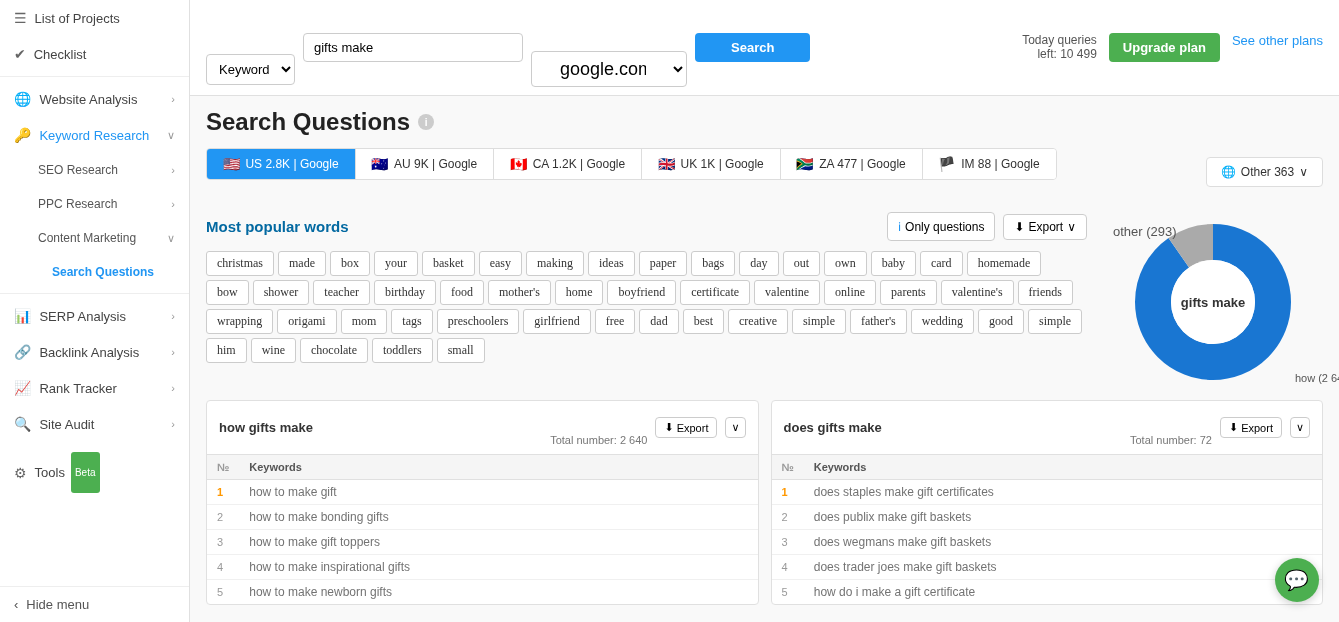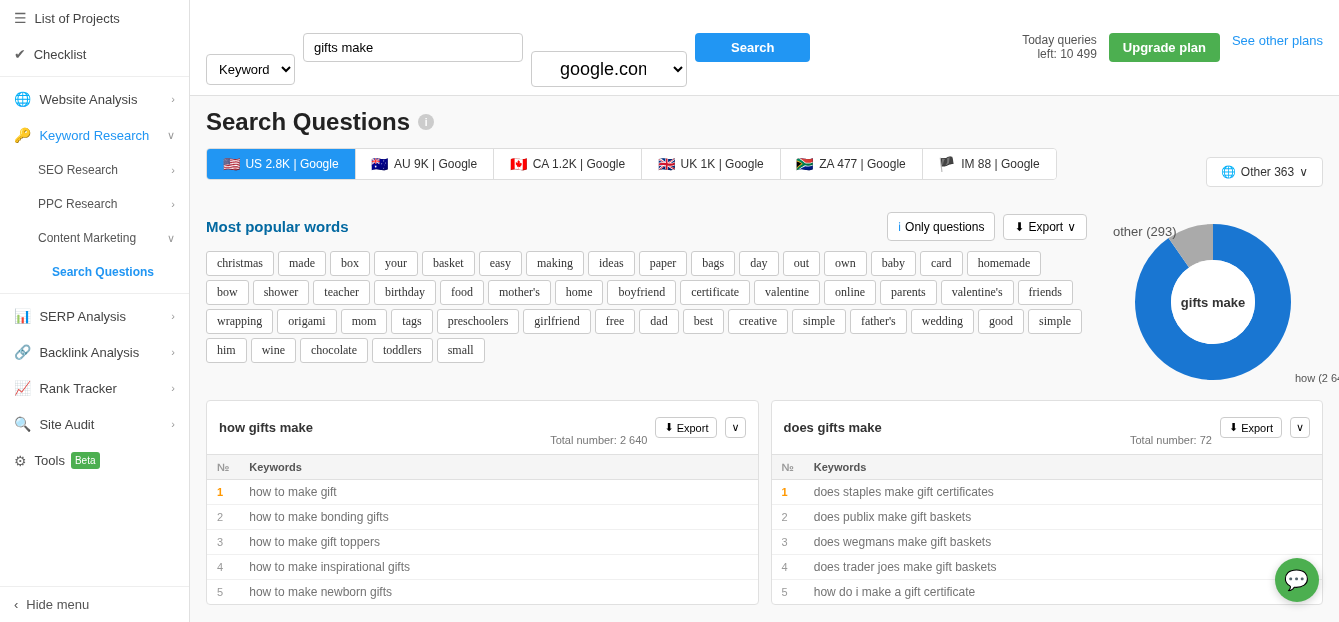--- a/index.html
+++ b/index.html
@@ -29,21 +29,21 @@
     .sidebar-item .chevron { margin-left: auto; font-size: 11px; color: #999; }
     .sidebar-item.active { color: #2196f3; }
     .sidebar-item.sub { padding-left: 38px; font-size: 12px; color: #555; }
     .sidebar-item.sub.active-sub { color: #2196f3; font-weight: bold; }
     .sidebar-divider { height: 1px; background: #eee; margin: 4px 0; }
     .beta-badge {
       background: #4caf50;
       color: #fff;
       font-size: 10px;
       border-radius: 3px;
-      padding: 3px 4px;
+      padding: 15px 4px;
       margin-left: 6px;
     }
     .sidebar-bottom {
       margin-top: auto;
       border-top: 1px solid #eee;
     }
     .hide-menu {
       display: flex;
       align-items: center;
       padding: 10px 14px;

